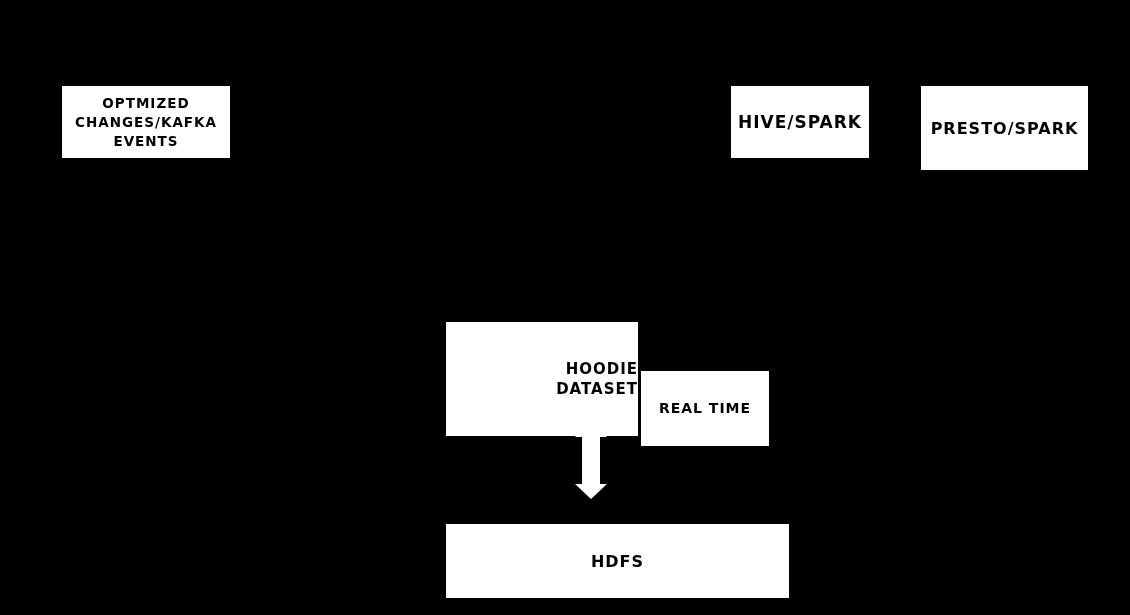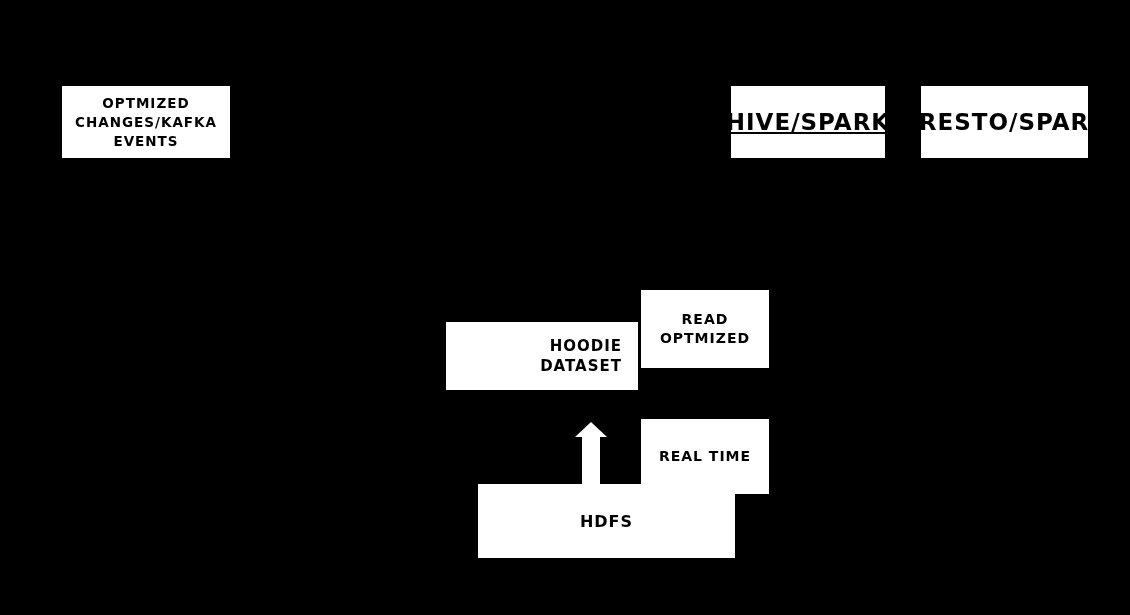--- a/index.html
+++ b/index.html
@@ -25,32 +25,32 @@
     justify-content: center;
     text-align: center;
     white-space: pre-line;
     letter-spacing: 1px;
     box-sizing: border-box;
   }
   
   #n-db     { left: 62px;  top: 86px;  width: 168px; height: 72px; font-size: 13.5px; line-height: 19px; }
   #n-other  { left: 281px; top: 86px;  width: 168px; height: 72px; font-size: 13.5px; line-height: 19px; }
   
-  #n-hive   { left: 731px; top: 86px;  width: 154px; height: 72px; font-size: 23px; text-decoration: underline; }
-  #n-presto { left: 921px; top: 86px;  width: 167px; height: 72px; font-size: 23px; }
+  #n-hive   { left: 731px; top: 86px;  width: 138px; height: 72px; font-size: 17px; }
+  #n-presto { left: 921px; top: 86px;  width: 167px; height: 84px; font-size: 16px; }
   
   #n-hoodie {
-    left: 446px; top: 322px; width: 192px; height: 68px;
+    left: 446px; top: 322px; width: 192px; height: 114px;
     font-size: 15px; line-height: 20px;
-    justify-content: flex-end; text-align: right; padding-right: 16px;
+    justify-content: flex-end; text-align: right; padding-right: 0;
   }
   #n-read   { left: 641px; top: 290px; width: 128px; height: 78px; font-size: 14px; line-height: 19px; }
-  #n-real   { left: 641px; top: 371px; width: 128px; height: 75px; font-size: 14px; line-height: 19px; margin-top: 48px; }
+  #n-real   { left: 641px; top: 371px; width: 128px; height: 75px; font-size: 14px; line-height: 19px; }
   
-  #n-hdfs   { left: 446px; top: 484px; width: 257px; height: 74px; font-size: 16px; margin-left: 32px; }
+  #n-hdfs   { left: 446px; top: 524px; width: 343px; height: 74px; font-size: 16px; }
   
   .arrow-svg {
     position: absolute;
     left: 570px;
     top: 415px;
     width: 42px;
     height: 92px;
   }
 </style>
 </head>
@@ -63,22 +63,20 @@
 EVENTS</div>
 
 
   <div class="node" id="n-hive">HIVE/SPARK</div>
 
   <div class="node" id="n-presto">PRESTO/SPARK</div>
 
   <div class="node" id="n-hoodie">HOODIE
 DATASET</div>
 
-  <div class="node" id="n-read">READ
-OPTMIZED</div>
 
   <div class="node" id="n-real">REAL TIME</div>
 
   <div class="node" id="n-hdfs">HDFS</div>
 
   <svg class="arrow-svg" viewBox="0 0 42 92" aria-hidden="true">
     <polygon fill="#ffffff" points="21,7 37,22 30,22 30,69 37,69 21,84 5,69 12,69 12,22 5,22"></polygon>
   </svg>
 
 </div>

